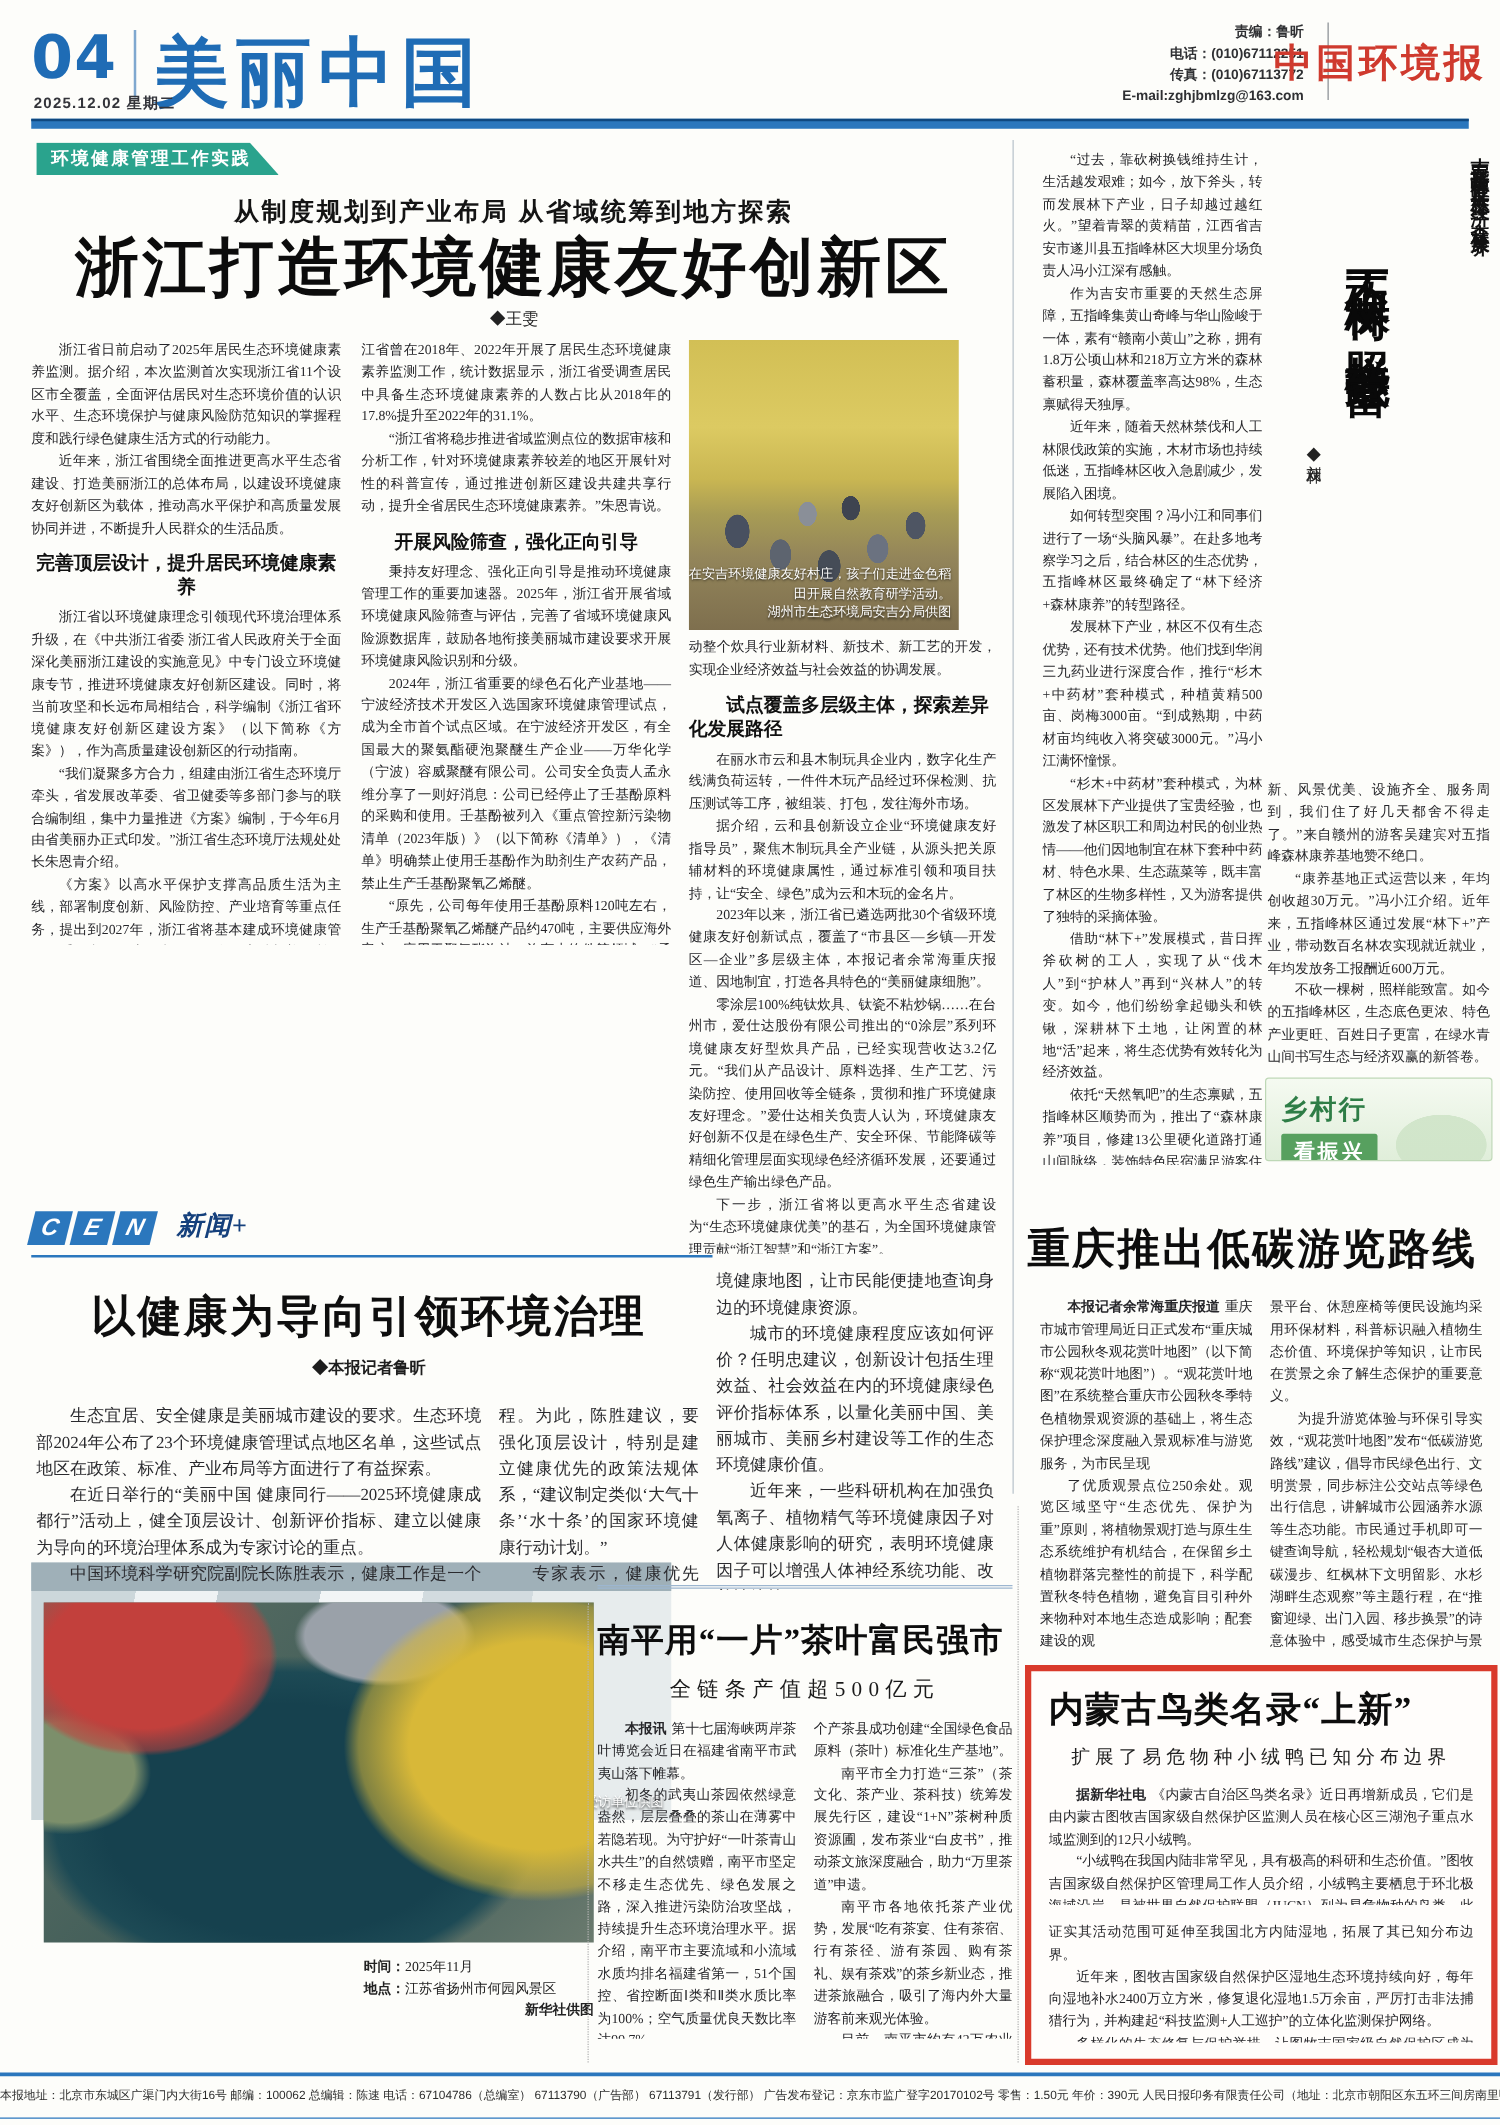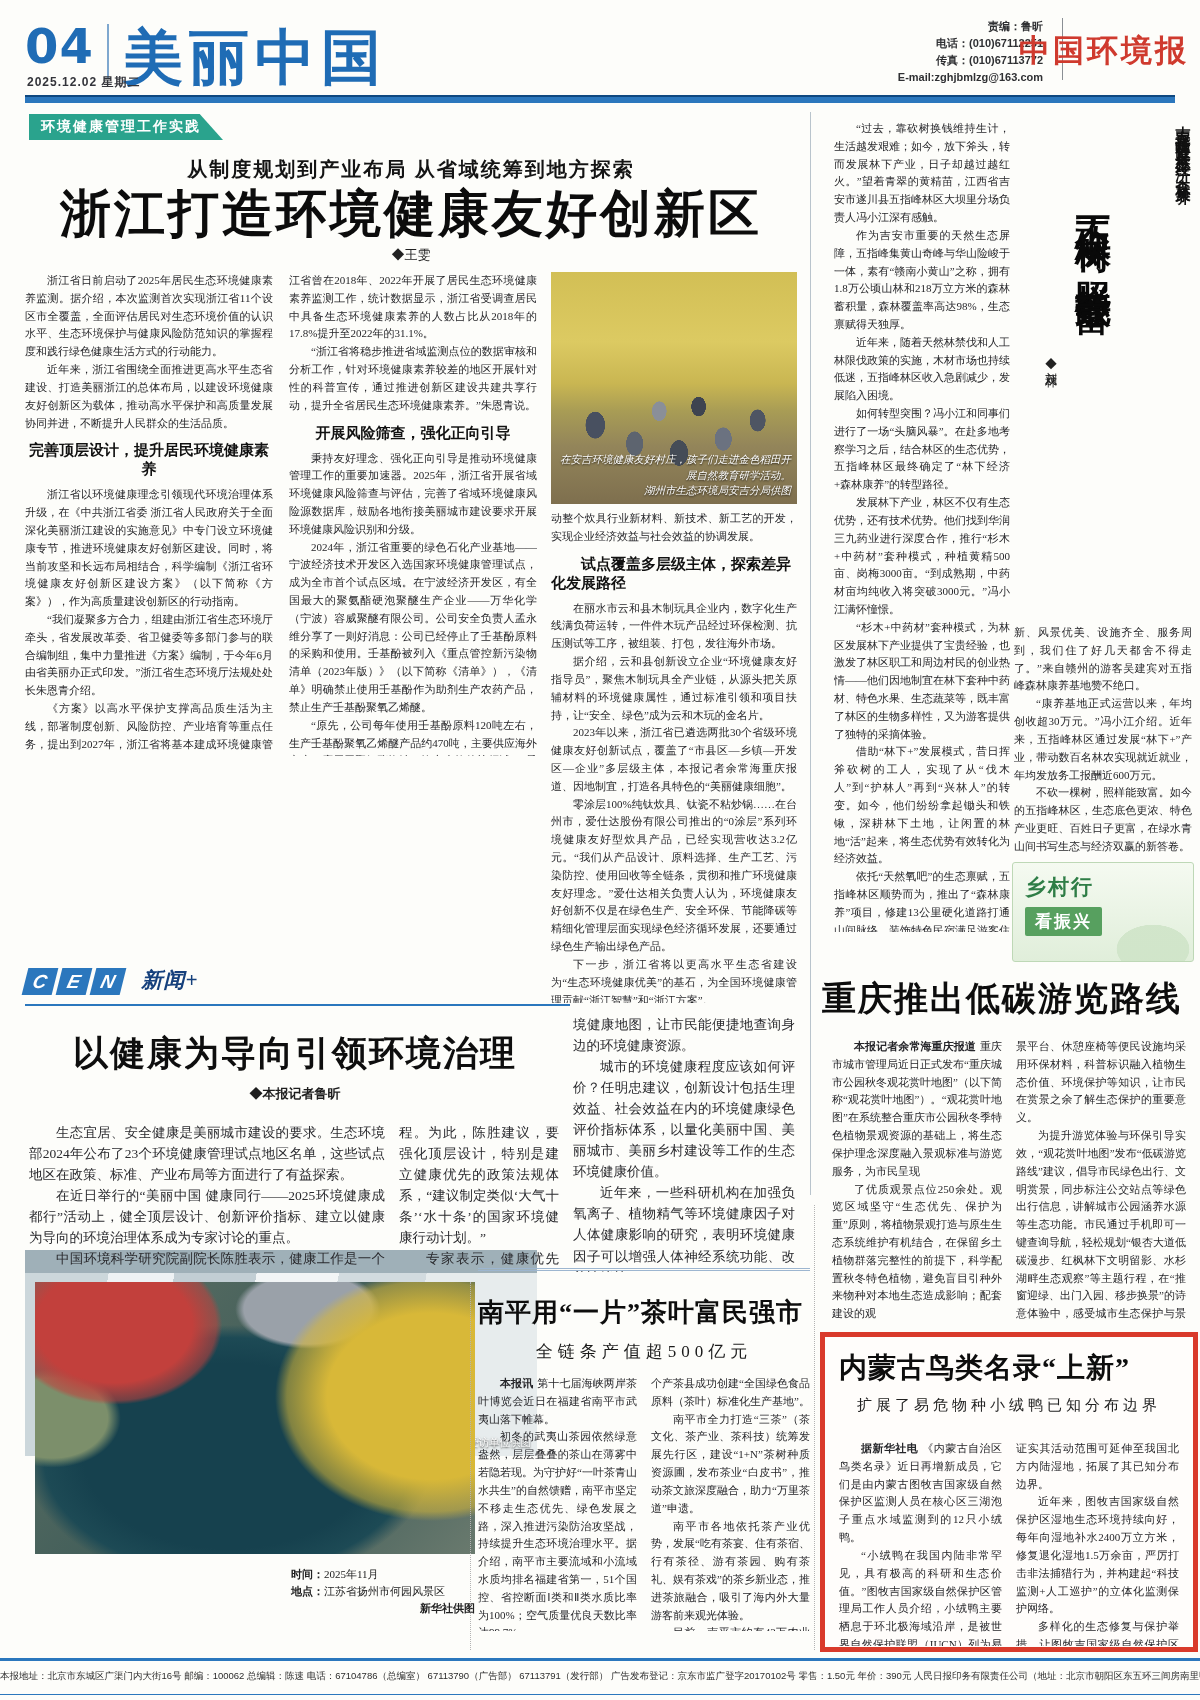--- a/index.html
+++ b/index.html
@@ -30,31 +30,30 @@
   
   .tag { display:inline-block; background:#2aa38d; color:#fff; font-size:14px; font-weight:bold; letter-spacing:2px; padding:4px 22px 4px 12px; clip-path:polygon(0 0,88% 0,100% 100%,0 100%); }
   .kicker { text-align:center; font-size:20px; font-weight:bold; letter-spacing:2px; color:#141414; }
   .main-headline { text-align:center; font-size:51px; font-weight:bold; letter-spacing:3px; color:#0c0c0c; font-family:"DejaVu Sans",sans-serif; }
   .byline { text-align:center; font-size:13px; color:#222; }
   .twocol { display:flex; gap:16px; }
   .twocol > div { width:248px; }
 
   .photo { position:relative; overflow:hidden; }
   .photo-caption { position:absolute; right:6px; bottom:5px; color:#fff; font-size:10.5px; text-align:right; text-shadow:0 1px 2px rgba(0,0,0,.8); line-height:1.5; }
-  .photo-rice { width:246px; height:232px; margin-bottom:6px;
+  .photo-rice { width:216px; height:232px; margin-bottom:6px;
     background:
       radial-gradient(16px 22px at 18% 66%, #485060 60%, transparent 62%),
       radial-gradient(14px 20px at 34% 74%, #5d646f 60%, transparent 62%),
       radial-gradient(15px 21px at 52% 78%, #454c57 60%, transparent 62%),
       radial-gradient(14px 19px at 70% 72%, #6b7280 60%, transparent 62%),
       radial-gradient(13px 18px at 84% 64%, #4e5563 60%, transparent 62%),
       radial-gradient(12px 16px at 44% 60%, #8a8f98 60%, transparent 62%),
       radial-gradient(12px 16px at 60% 58%, #3e4450 60%, transparent 62%),
       linear-gradient(180deg,#d2bf55 0%,#dcca62 30%,#c9b652 48%,#a89c55 60%,#93855a 75%,#7e6f4e 100%);
-    font-style: italic;
   }
   .photo-factory { width:512px; height:206px;
     background:
       radial-gradient(60px 16px at 66% 34%, #df7b28 70%, transparent 72%),
       radial-gradient(22px 58px at 71% 52%, #e8882f 70%, transparent 72%),
       radial-gradient(40px 12px at 58% 46%, #c96a22 70%, transparent 72%),
       linear-gradient(180deg,#9fb0b8 0 11%, rgba(0,0,0,0) 11%),
       linear-gradient(100deg,#ccd7db 0 16%,#eef2f4 16% 28%,#c2ced4 28% 43%,#f2f5f6 43% 58%,#d2dbdf 58% 74%,#e7eced 74% 100%);
   }
   .photo-pond { width:440px; height:272px;
@@ -214,21 +213,21 @@
     <div class="abs vtext jian-kicker" style="right:6px; top:2px; height:540px;">吉安五指峰林区发展『林下经济+森林康养』</div>
     <div class="abs vtext jian-headline" style="left:246px; top:80px; height:480px;">不砍一棵树，照样能致富</div>
     <div class="abs vtext jian-byline" style="left:220px; top:236px; height:90px;">◆刘茂林</div>
     <div class="abs col" style="left:192px; top:512px; width:178px; height:228px;">
       <p class="p cont">新、风景优美、设施齐全、服务周到，我们住了好几天都舍不得走了。”来自赣州的游客吴建宾对五指峰森林康养基地赞不绝口。</p>
       <div class="plist">
           <p>“康养基地正式运营以来，年均创收超30万元。”冯小江介绍。近年来，五指峰林区通过发展“林下+”产业，带动数百名林农实现就近就业，年均发放务工报酬近600万元。</p>
           <p>不砍一棵树，照样能致富。如今的五指峰林区，生态底色更浓、特色产业更旺、百姓日子更富，在绿水青山间书写生态与经济双赢的新答卷。</p>
         </div>
     </div>
-    <div class="abs rural-badge" style="left:190px; top:750px; width:182px; height:100px; padding:10px 12px;">
+    <div class="abs rural-badge" style="left:190px; top:750px; width:182px; height:67px; padding:10px 12px;">
       <div class="rural-line1">乡村行</div>
       <span class="rural-line2">看振兴</span>
     </div>
   </div>
 
   <div class="abs cen-bar" style="left:25px; top:966px; width:545px; height:40px;">
     <span class="cenbox">C</span><span class="cenbox">E</span><span class="cenbox">N</span>
     <span class="cen-label">新闻+</span>
   </div>
 
@@ -309,21 +308,21 @@
 
       </div>
     </div>
   </div>
 
   <div class="abs vdot" style="left:814px; top:1205px; height:445px;"></div>
 
   <div class="abs birds-box" style="left:820px; top:1332px; width:378px; height:320px; padding:12px 14px;">
     <div class="sec-headline birds-headline">内蒙古鸟类名录“上新”</div>
     <div class="birds-subhead">扩展了易危物种小绒鸭已知分布边界</div>
-    <div class="flexcols" style="margin-top:25px; height:206px;">
+    <div class="flexcols" style="margin-top:13px; height:206px;flex-direction:column;">
       <div>
         <p class="p"><b class="lead">据新华社电</b><span>《内蒙古自治区鸟类名录》近日再增新成员，它们是由内蒙古图牧吉国家级自然保护区监测人员在核心区三湖泡子重点水域监测到的12只小绒鸭。</span></p>
         <div class="plist">
             <p>“小绒鸭在我国内陆非常罕见，具有极高的科研和生态价值。”图牧吉国家级自然保护区管理局工作人员介绍，小绒鸭主要栖息于环北极海域沿岸，是被世界自然保护联盟（IUCN）列为易危物种的鸟类。此次监测记录，</p>
           </div>
       </div>
       <div>
         <p class="p cont">证实其活动范围可延伸至我国北方内陆湿地，拓展了其已知分布边界。</p>
         <div class="plist">
             <p>近年来，图牧吉国家级自然保护区湿地生态环境持续向好，每年向湿地补水2400万立方米，修复退化湿地1.5万余亩，严厉打击非法捕猎行为，并构建起“科技监测+人工巡护”的立体化监测保护网络。</p>

